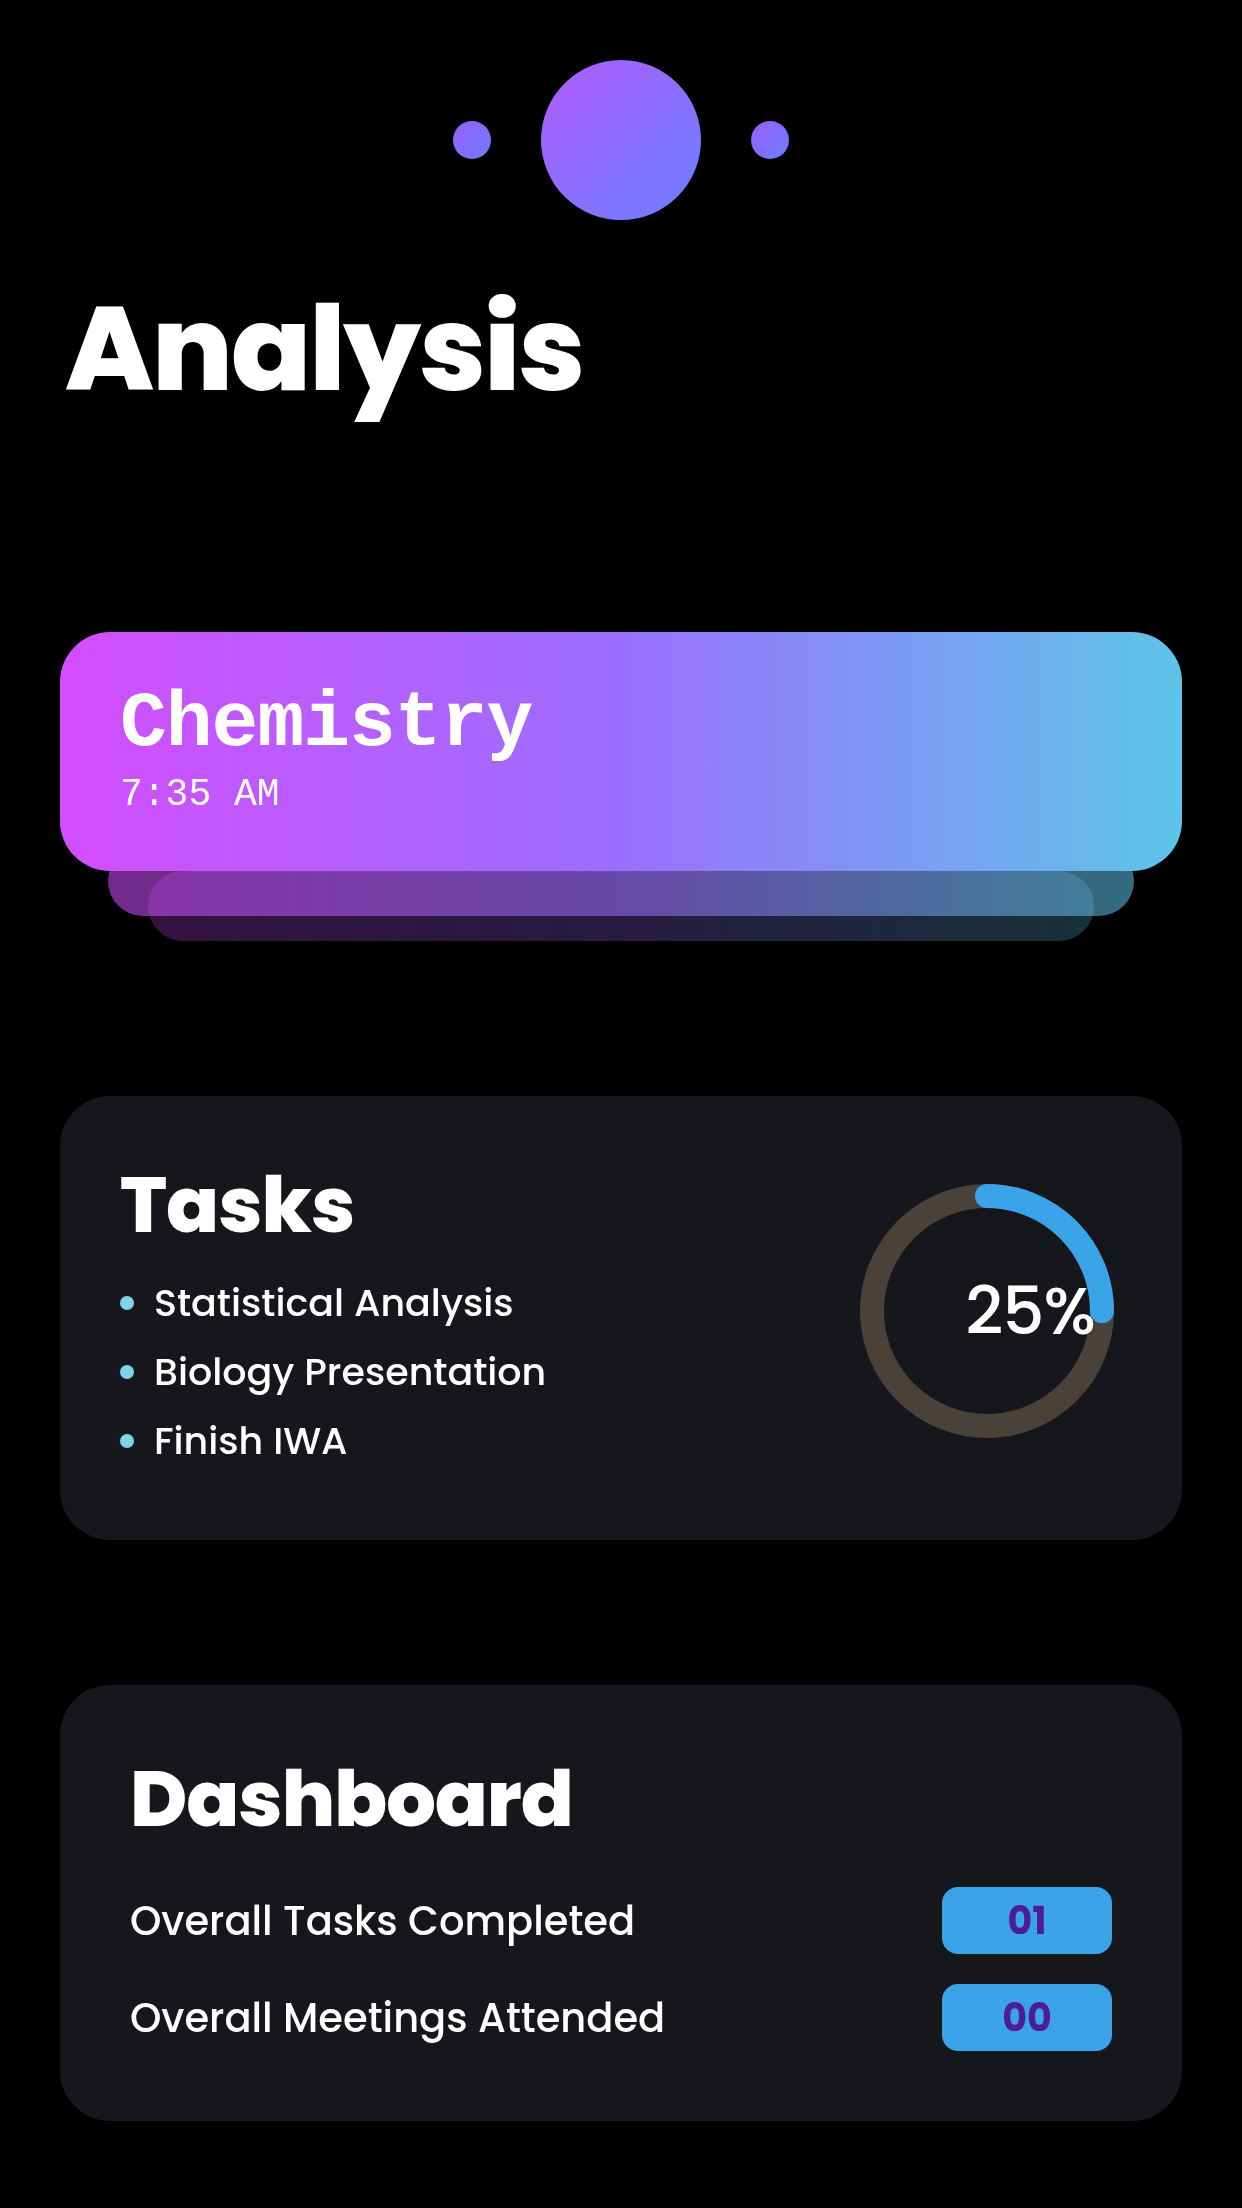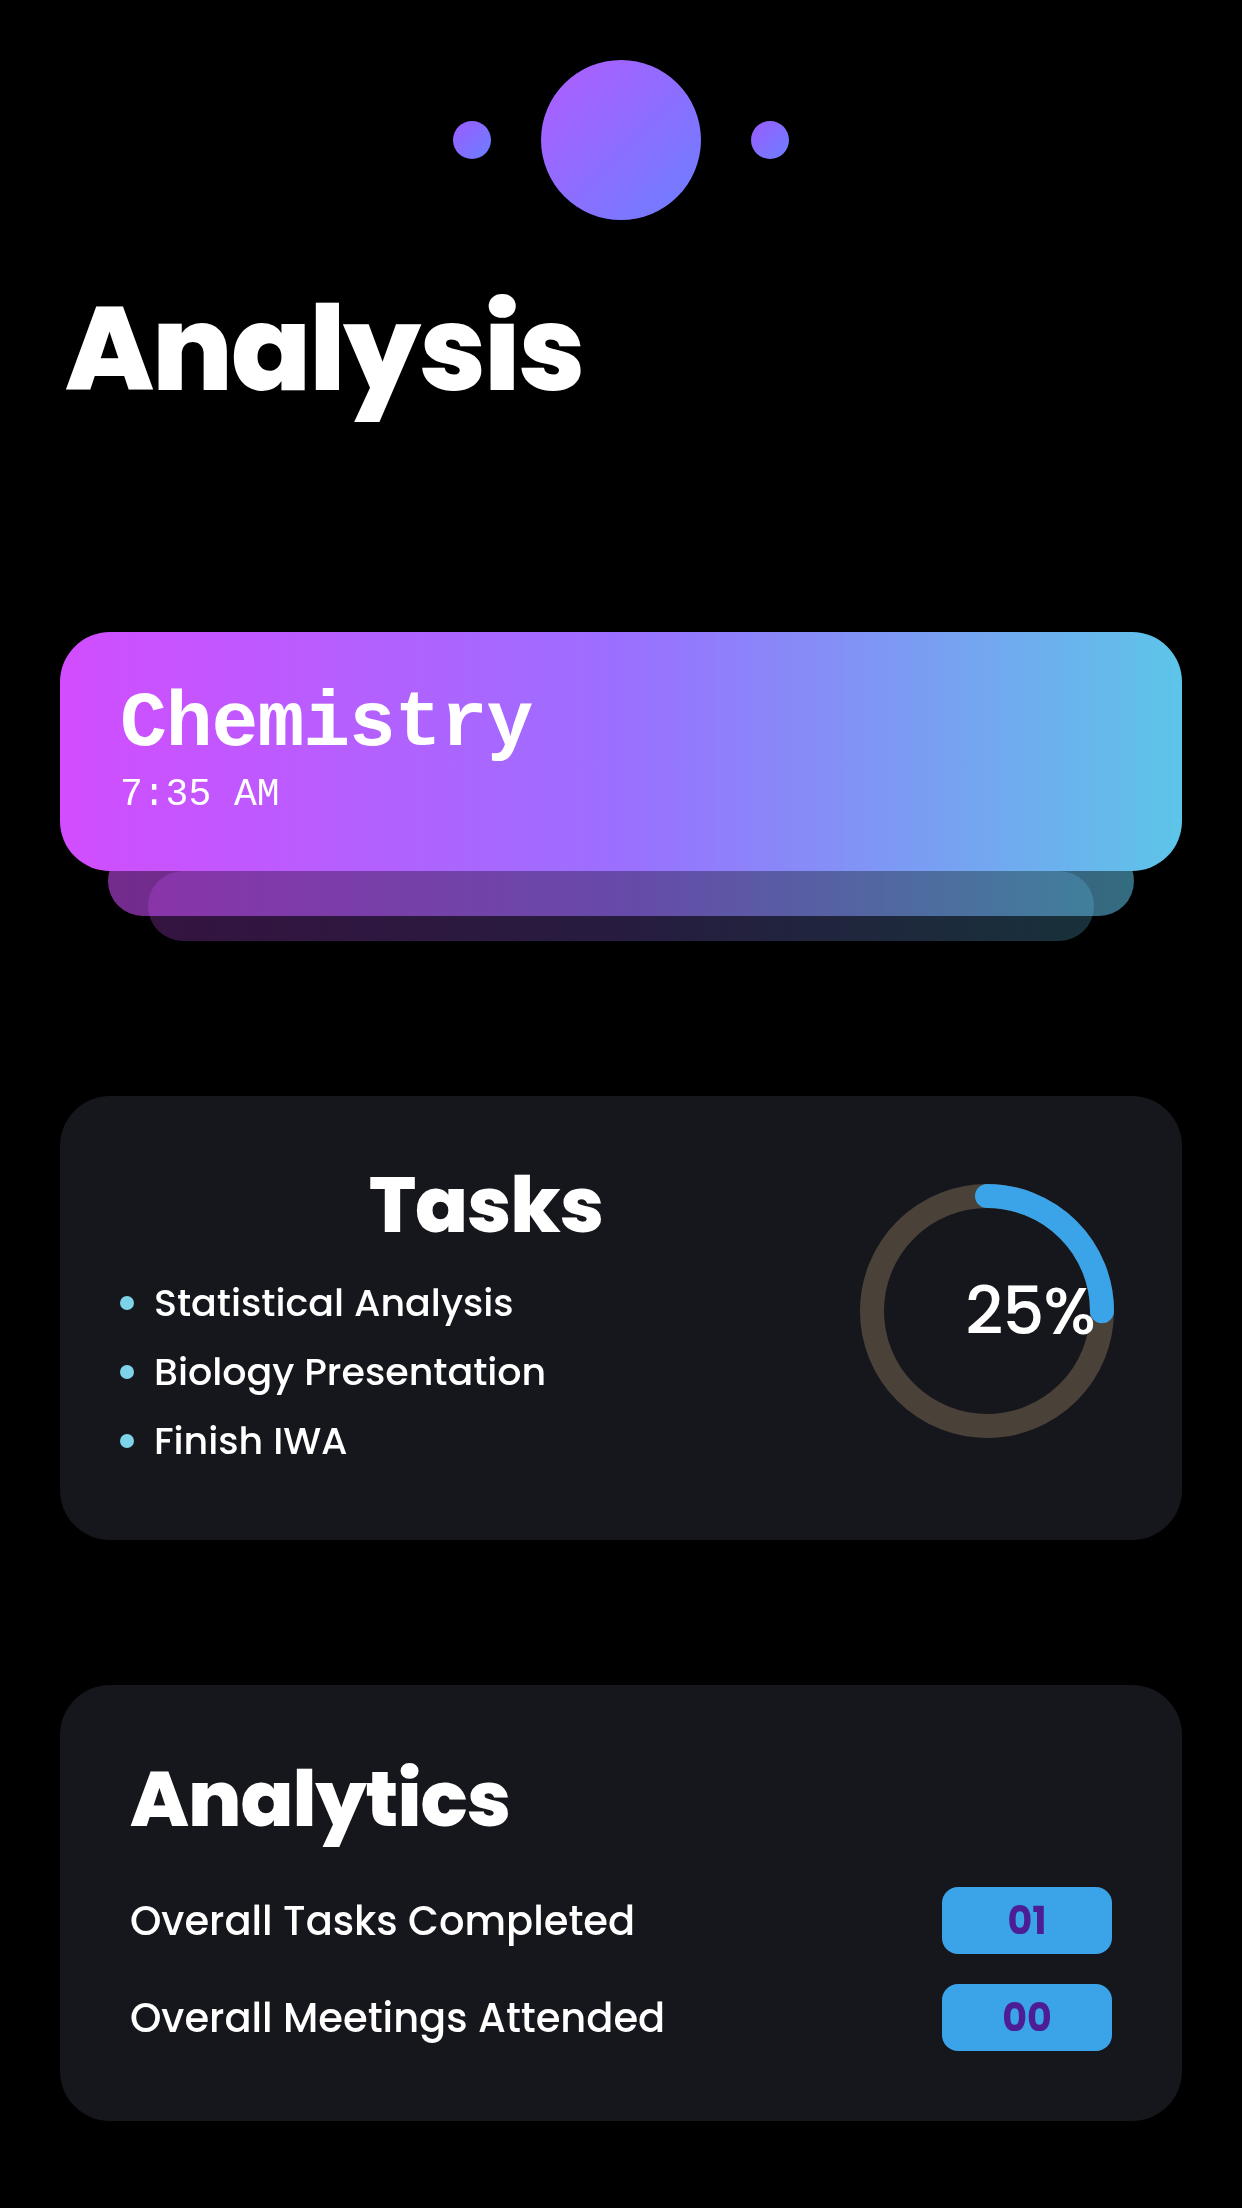--- a/index.html
+++ b/index.html
@@ -100,21 +100,20 @@
     }
 
     .tasks-card {
       background: #16171c;
       border-radius: 50px;
       padding: 50px 60px 65px 60px;
       margin-top: 225px;
       display: flex;
       justify-content: space-between;
       align-items: center;
-      text-align: center;
     }
 
     .tasks-left {
       flex: 1;
     }
 
     .tasks-title {
       font-size: 78px;
       font-weight: 800;
       letter-spacing: -1px;
@@ -238,21 +237,21 @@
     <div class="progress-ring">
       <svg width="270" height="270" viewBox="0 0 270 270">
         <circle cx="135" cy="135" r="115" fill="none" stroke="#4a4239" stroke-width="24"></circle>
         <circle cx="135" cy="135" r="115" fill="none" stroke="#3ba3e8" stroke-width="24" stroke-dasharray="722.57" stroke-dashoffset="541.93" stroke-linecap="round"></circle>
       </svg>
       <div class="progress-percent">25%</div>
     </div>
   </div>
 
   <div class="analytics-card">
-    <div class="analytics-title">Analytics</div>
+    <div class="analytics-title">Dashboard</div>
     <div class="analytics-row">
       <div class="analytics-label">Overall Tasks Completed</div>
       <div class="analytics-badge">01</div>
     </div>
     <div class="analytics-row">
       <div class="analytics-label">Overall Meetings Attended</div>
       <div class="analytics-badge">00</div>
     </div>
   </div>
 

